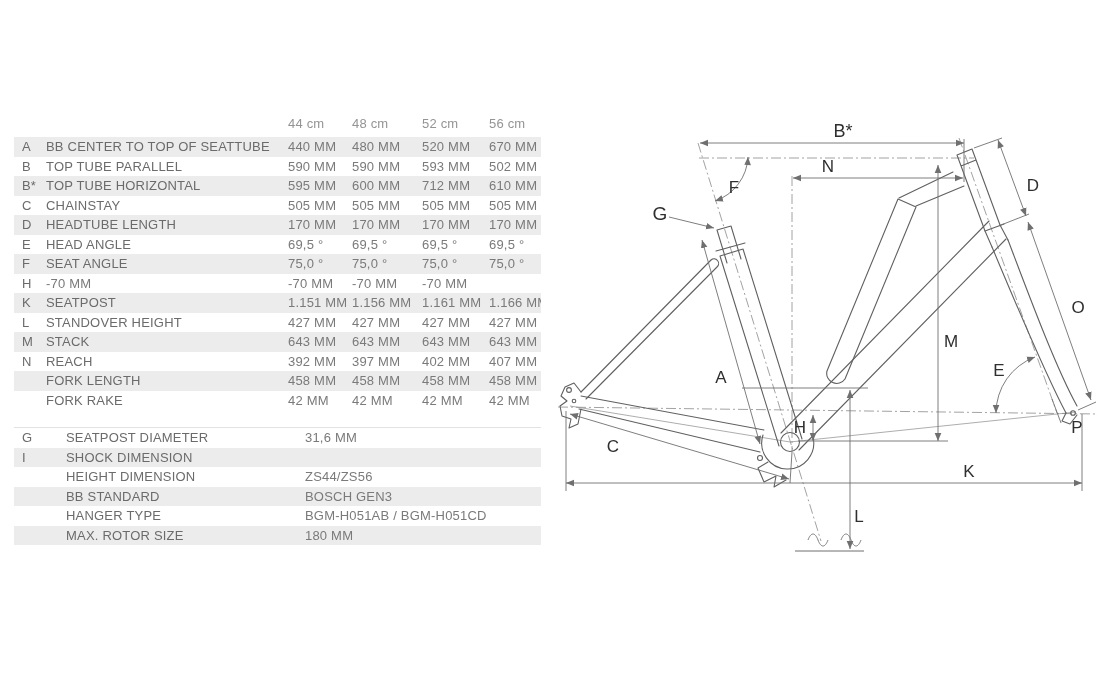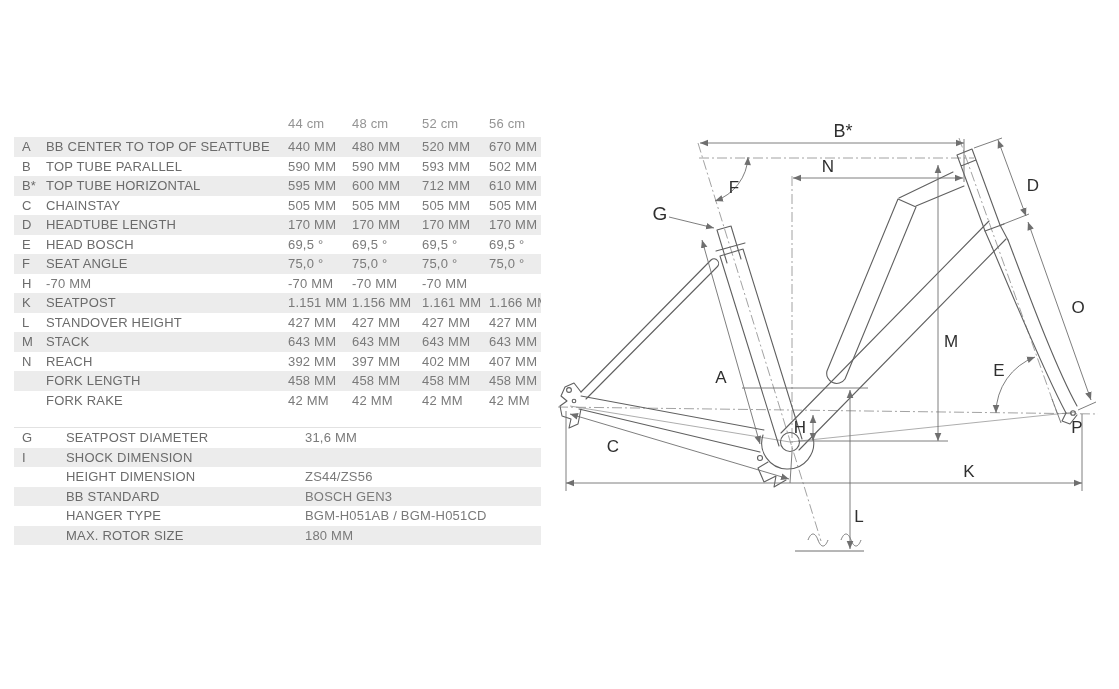--- a/index.html
+++ b/index.html
@@ -78,21 +78,21 @@
         <div class="grow shade">
           <div class="cell cl">D</div>
           <div class="cell cn">HEADTUBE LENGTH</div>
           <div class="cell cv">170 MM</div>
           <div class="cell cv">170 MM</div>
           <div class="cell cv">170 MM</div>
           <div class="cell cv">170 MM</div>
         </div>
         <div class="grow">
           <div class="cell cl">E</div>
-          <div class="cell cn">HEAD BOSCH</div>
+          <div class="cell cn">HEAD ANGLE</div>
           <div class="cell cv">69,5 °</div>
           <div class="cell cv">69,5 °</div>
           <div class="cell cv">69,5 °</div>
           <div class="cell cv">69,5 °</div>
         </div>
         <div class="grow shade">
           <div class="cell cl">F</div>
           <div class="cell cn">SEAT ANGLE</div>
           <div class="cell cv">75,0 °</div>
           <div class="cell cv">75,0 °</div>

